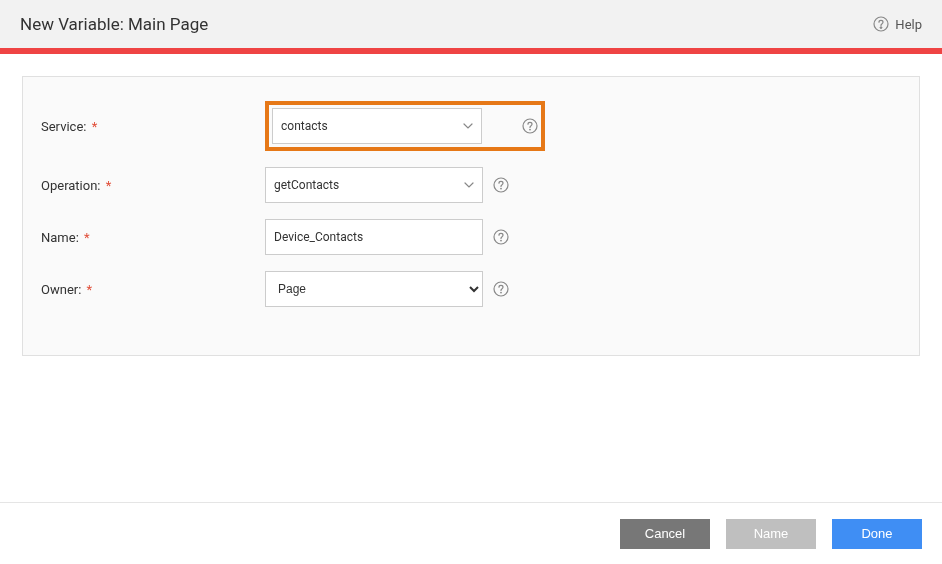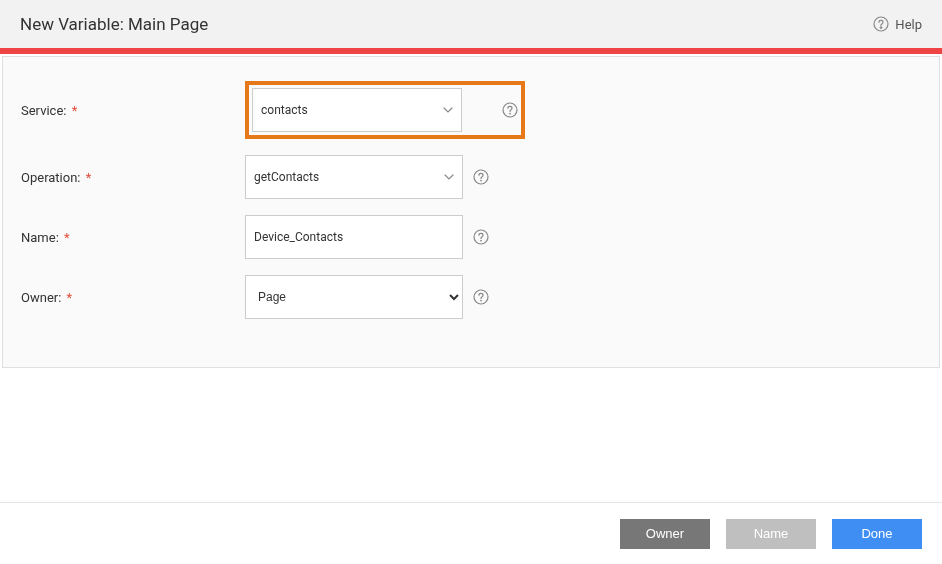--- a/index.html
+++ b/index.html
@@ -31,21 +31,21 @@
     color: #555;
     font-size: 13px;
     cursor: pointer;
     text-align: center;
   }
   .help-icon-circle {
     width: 16px; height: 16px;
     stroke: #888;
   }
   .panel {
-    margin: 2px;
+    margin: 22px;
     border: 1px solid #e0e0e0;
     background: #fafafa;
     padding: 24px 18px 32px 18px;
   }
   .form-row {
     display: flex;
     align-items: center;
     margin-bottom: 16px;
   }
   .form-label {
@@ -55,21 +55,21 @@
     padding-left: 0;
   }
   .req { color: #e04c36; margin-left: 2px; }
   .control-wrap {
     display: flex;
     align-items: center;
     gap: 10px;
   }
   .combo, .text-input, .native-select {
     width: 218px;
-    height: 44px;
+    height: 36px;
     background: #fff;
     border: 1px solid #ccc;
     font-size: 12px;
     color: #333;
     padding: 8px 8px;
     display: flex;
     align-items: center;
     justify-content: space-between;
     cursor: pointer;
   }
@@ -209,16 +209,16 @@
       </select>
       <svg class="field-help" viewBox="0 0 16 16" style="color:#888">
           <use href="#help-circle"></use>
         </svg>
     </div>
   </div>
 
 </div>
 
 <div class="footer">
-  <button class="btn btn-cancel">Owner</button>
+  <button class="btn btn-cancel">Cancel</button>
   <button class="btn btn-back">Name</button>
   <button class="btn btn-done">Done</button>
 </div>
 
 </body></html>

